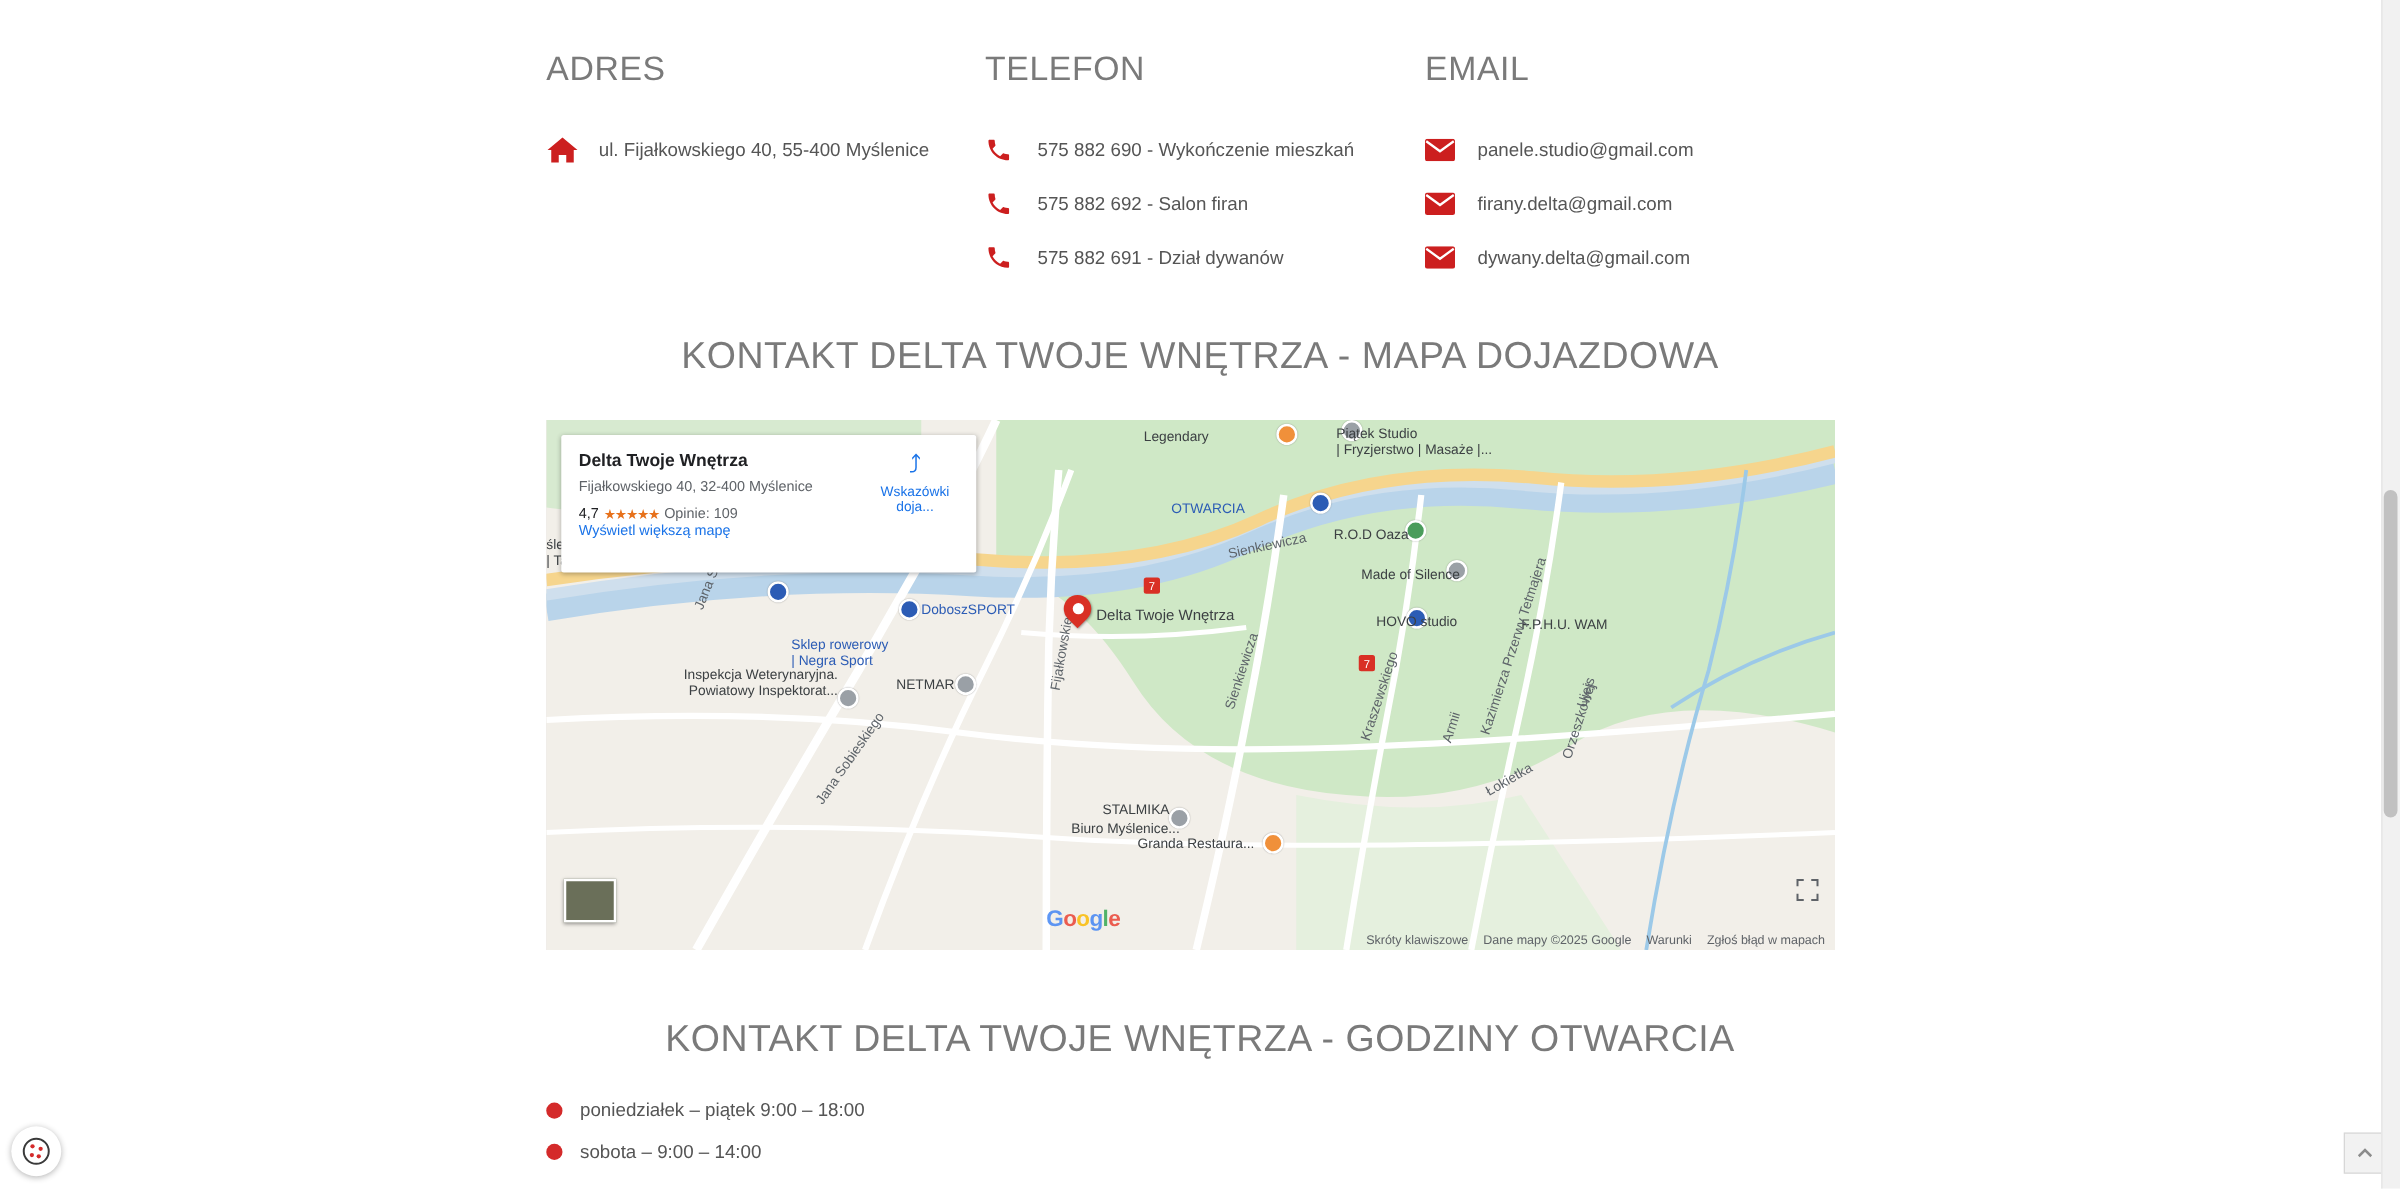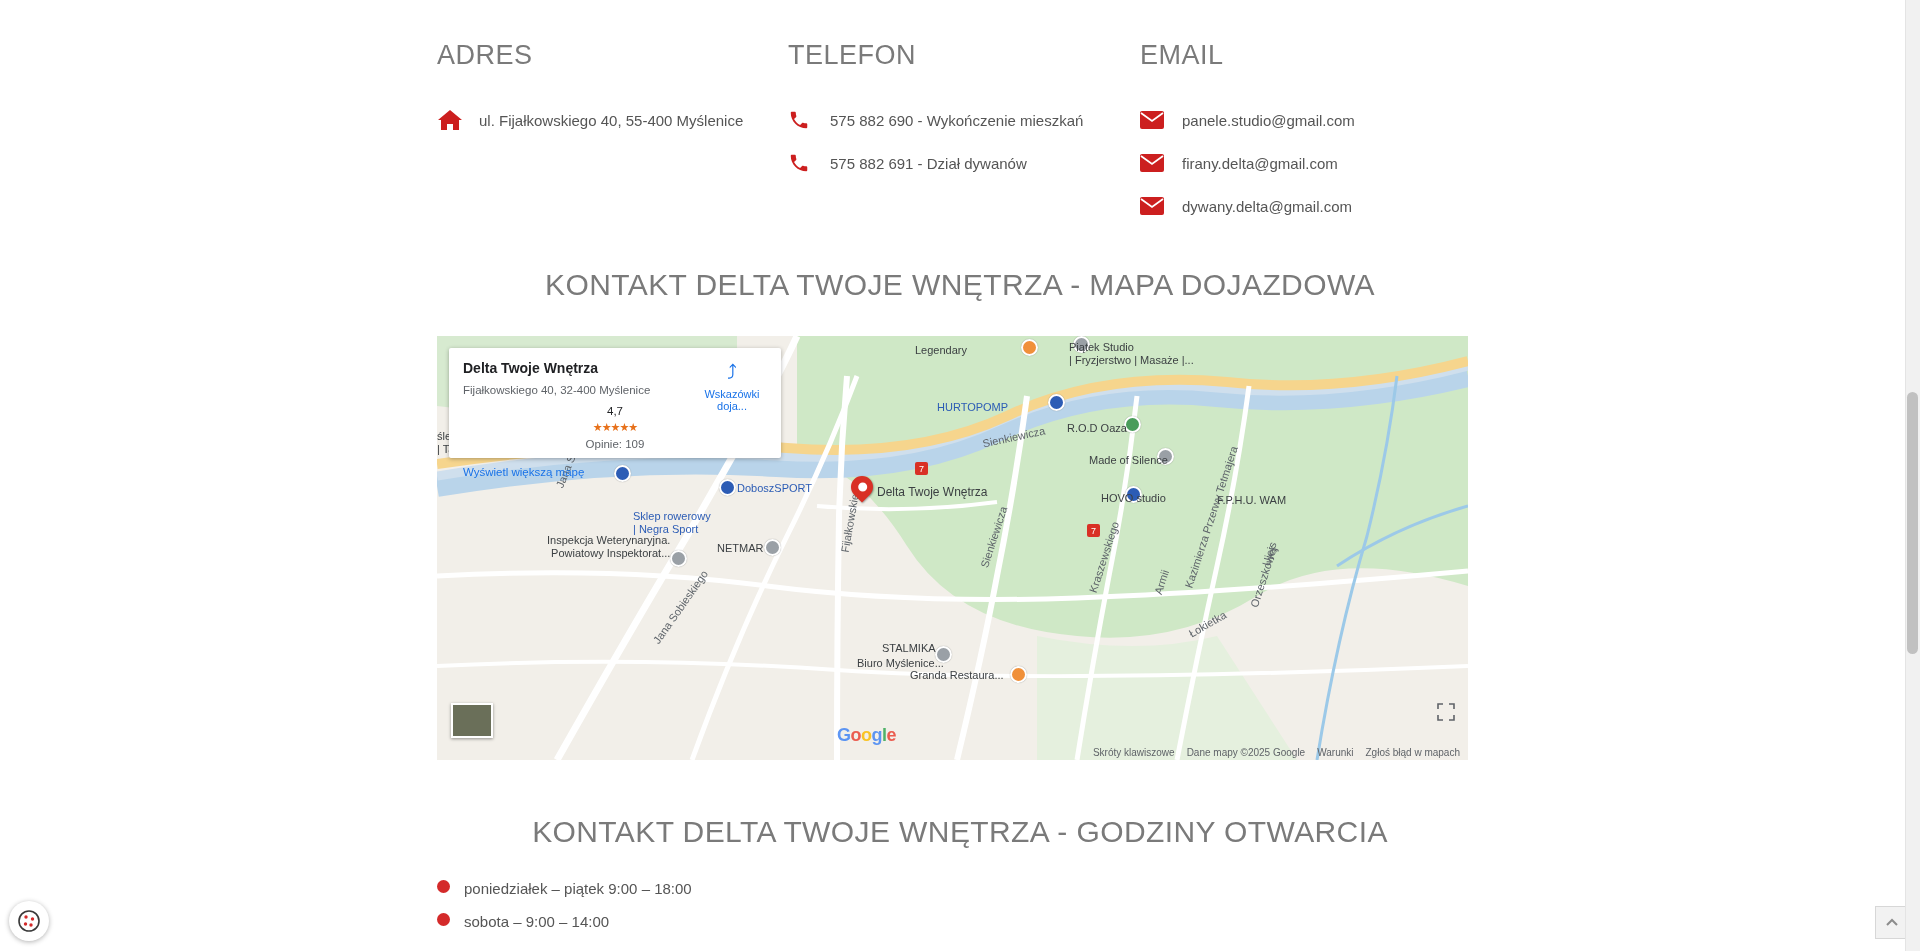--- a/index.html
+++ b/index.html
@@ -99,21 +99,21 @@
   }
   .gcard-title {
     font-size: 14px; color: #202124; font-weight: 700;
     line-height: 1.2; margin-bottom: 6px;
   }
   .gcard-addr {
     font-size: 11.5px; color: #5f6368; line-height: 1.3; margin-bottom: 7px;
   }
   .gcard-rating {
     display: flex; align-items: center; gap: 4px;
-    font-size: 11.5px; color: #5f6368; margin-bottom: 16px; flex-direction: column;
+    font-size: 11.5px; color: #5f6368; margin-bottom: 1px;
   }
   .gcard-rating .num { color: #202124; }
   .stars { color: #e7711b; letter-spacing: -1px; font-size: 11px; }
   .gcard-link {
     font-size: 11.5px; color: #1a73e8; cursor: pointer;
   }
   .gcard-dir {
     position: absolute; right: 10px; top: 14px;
     width: 78px; text-align: center;
   }
@@ -195,21 +195,21 @@
   }
 
   
   .hours {
     position: absolute;
     left: 437px;
     top: 880px;
     width: 700px;
   }
   .hour-item {
-    display: flex; align-items: flex-start;
+    display: flex; align-items: center;
     margin-bottom: 16px;
   }
   .bullet {
     width: 13px; height: 13px; border-radius: 50%;
     background: #d42a2a; margin-right: 14px; min-width: 13px;
   }
   .hour-text { font-size: 15px; color: #555555; }
 
   
   .cookie-btn {
@@ -268,20 +268,28 @@
 
     <div class="col col-tel">
       <div class="col-title">TELEFON</div>
       <div class="entry">
         <span class="ico">
           <svg width="22" height="22" viewBox="0 0 24 24">
               <path fill="#cc1f1f" d="M6.6 10.8c1.4 2.8 3.8 5.1 6.6 6.6l2.2-2.2c.3-.3.7-.4 1-.2 1.2.4 2.4.6 3.6.6.6 0 1 .4 1 1V20c0 .6-.4 1-1 1C10.6 21 3 13.4 3 4c0-.6.4-1 1-1h3.5c.6 0 1 .4 1 1 0 1.3.2 2.5.6 3.6.1.3 0 .7-.2 1l-2.3 2.2z"></path>
             </svg>
         </span>
         <span class="entry-text">575 882 690 - Wykończenie mieszkań</span>
+      </div>
+      <div class="entry">
+        <span class="ico">
+          <svg width="22" height="22" viewBox="0 0 24 24">
+              <path fill="#cc1f1f" d="M6.6 10.8c1.4 2.8 3.8 5.1 6.6 6.6l2.2-2.2c.3-.3.7-.4 1-.2 1.2.4 2.4.6 3.6.6.6 0 1 .4 1 1V20c0 .6-.4 1-1 1C10.6 21 3 13.4 3 4c0-.6.4-1 1-1h3.5c.6 0 1 .4 1 1 0 1.3.2 2.5.6 3.6.1.3 0 .7-.2 1l-2.3 2.2z"></path>
+            </svg>
+        </span>
+        <span class="entry-text">575 882 692 - Salon firan</span>
       </div>
       <div class="entry">
         <span class="ico">
           <svg width="22" height="22" viewBox="0 0 24 24">
               <path fill="#cc1f1f" d="M6.6 10.8c1.4 2.8 3.8 5.1 6.6 6.6l2.2-2.2c.3-.3.7-.4 1-.2 1.2.4 2.4.6 3.6.6.6 0 1 .4 1 1V20c0 .6-.4 1-1 1C10.6 21 3 13.4 3 4c0-.6.4-1 1-1h3.5c.6 0 1 .4 1 1 0 1.3.2 2.5.6 3.6.1.3 0 .7-.2 1l-2.3 2.2z"></path>
             </svg>
         </span>
         <span class="entry-text">575 882 691 - Dział dywanów</span>
       </div>
     </div>
@@ -363,21 +371,21 @@
     <div class="poi-dot blue" style="left:282px; top:143px; background:#2c5cb5;"></div>
     <div class="poi-dot" style="left:327px; top:203px;"></div>
     <div class="poi-dot" style="left:233px; top:214px;"></div>
     <div class="poi-dot" style="left:33px; top:99px;"></div>
     <div class="poi-dot" style="left:498px; top:310px;"></div>
     <div class="poi-dot orange" style="left:573px; top:330px;"></div>
 
     <div class="poi" style="left:478px; top:8px;">Legendary</div>
     <div class="poi" style="left:632px; top:5px; white-space:pre;">Piątek Studio
 | Fryzjerstwo | Masaże |...</div>
-    <div class="poi blue" style="left:500px; top:65px;">HURTOPOMP</div>
+    <div class="poi blue" style="left:500px; top:65px;">OTWARCIA</div>
     <div class="poi" style="left:630px; top:86px;">R.O.D Oaza</div>
     <div class="poi" style="left:652px; top:118px;">Made of Silence</div>
     <div class="poi" style="left:636px; top:156px;margin-left:28px;">HOVO studio</div>
     <div class="poi" style="left:780px; top:158px;">F.P.H.U. WAM</div>
     <div class="poi blue" style="left:196px; top:126px; white-space:pre;margin-top:48px;">Sklep rowerowy
 | Negra Sport</div>
     <div class="poi blue" style="left:300px; top:146px;">DoboszSPORT</div>
     <div class="poi" style="left:280px; top:206px;">NETMAR</div>
     <div class="poi" style="left:110px; top:198px; white-space:pre; text-align:right;">Inspekcja Weterynaryjna.
 Powiatowy Inspektorat...</div>

